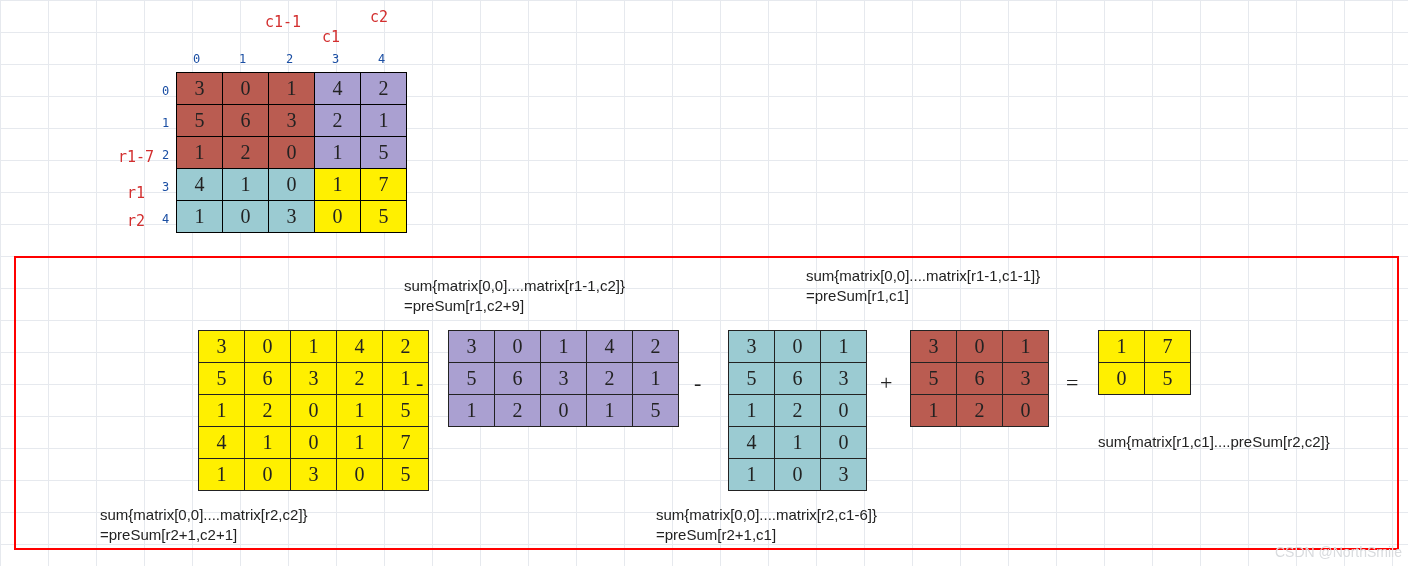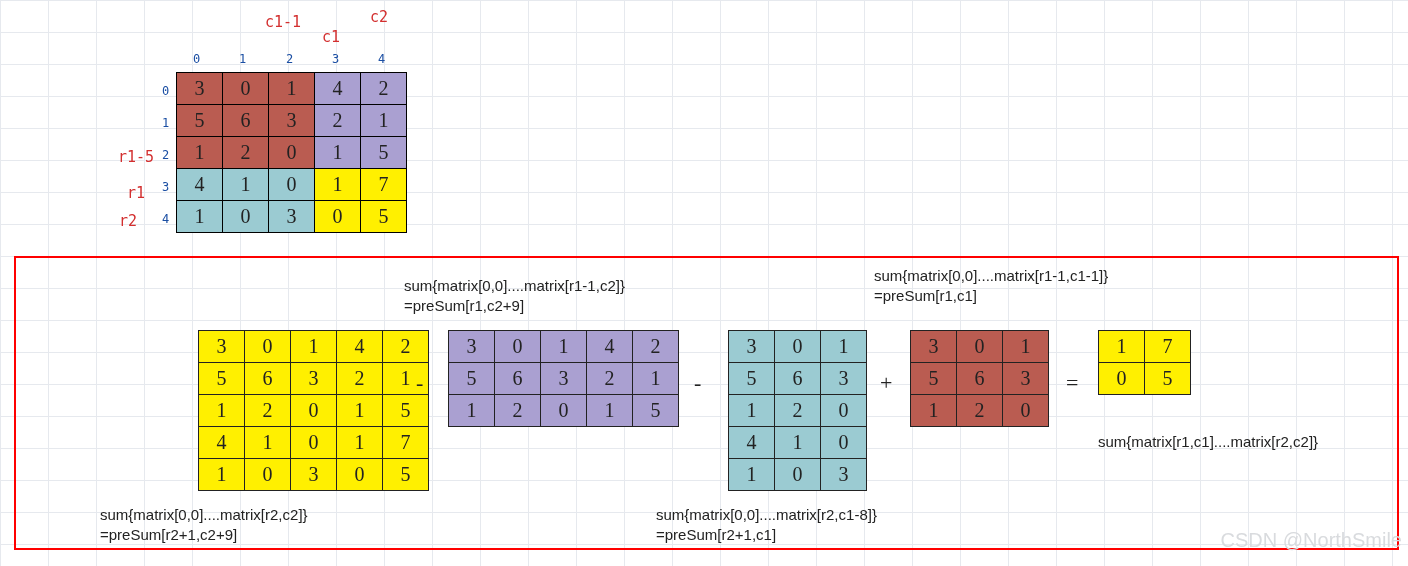--- a/index.html
+++ b/index.html
@@ -46,38 +46,38 @@
   table.m td.teal{background:var(--teal)}
   table.m td.yellow{background:var(--yellow)}
   table.m.outer td{border:1.5px solid #000}
 
   .op{font-size:22px;font-family:"Times New Roman",serif}
 
   .expl{font-size:15px;line-height:1.3}
 
   .redbox{position:absolute;border:2px solid #ff0000;background:transparent;pointer-events:none}
 
-  .wm{position:absolute;right:6px;bottom:14px;color:var(--watermark);font-size:20px}
+  .wm{position:absolute;right:6px;bottom:6px;color:var(--watermark);font-size:14px}
 </style>
 </head>
 <body>
 
 <span class="abs lbl-red" style="left:265px;top:13px">c1-1</span>
 <span class="abs lbl-red" style="left:322px;top:28px">c1</span>
 <span class="abs lbl-red" style="left:370px;top:8px">c2</span>
 
 <span class="abs lbl-blue" style="left:193px;top:52px">0</span>
 <span class="abs lbl-blue" style="left:239px;top:52px">1</span>
 <span class="abs lbl-blue" style="left:286px;top:52px">2</span>
 <span class="abs lbl-blue" style="left:332px;top:52px">3</span>
 <span class="abs lbl-blue" style="left:378px;top:52px">4</span>
 
-<span class="abs lbl-red" style="left:118px;top:148px">r1-5</span>
+<span class="abs lbl-red" style="left:118px;top:148px">r1-7</span>
 <span class="abs lbl-red" style="left:127px;top:184px">r1</span>
-<span class="abs lbl-red" style="left:119px;top:212px">r2</span>
+<span class="abs lbl-red" style="left:127px;top:212px">r2</span>
 
 <span class="abs lbl-blue" style="left:162px;top:84px">0</span>
 <span class="abs lbl-blue" style="left:162px;top:116px">1</span>
 <span class="abs lbl-blue" style="left:162px;top:148px">2</span>
 <span class="abs lbl-blue" style="left:162px;top:180px">3</span>
 <span class="abs lbl-blue" style="left:162px;top:212px">4</span>
 
 <table class="m outer abs" style="left:176px;top:72px">
 <tbody>
       <tr>
@@ -153,21 +153,21 @@
 <tr>
   <td class="yellow">1</td>
   <td class="yellow">0</td>
   <td class="yellow">3</td>
   <td class="yellow">0</td>
   <td class="yellow">5</td>
 </tr>
 </tbody>
   </table>
 <div class="abs expl" style="left:100px;top:505px;white-space:pre-line">sum{matrix[0,0]....matrix[r2,c2]}
-=preSum[r2+1,c2+9]</div>
+=preSum[r2+1,c2+1]</div>
 
 <span class="abs op" style="left:416px;top:370px">-</span>
 
 <div class="abs expl" style="left:404px;top:276px;white-space:pre-line">sum{matrix[0,0]....matrix[r1-1,c2]}
 =preSum[r1,c2+9]</div>
 <table class="m abs" style="left:448px;top:330px">
 <tbody>
       <tr>
   <td class="purple">3</td>
   <td class="purple">0</td>
@@ -216,26 +216,26 @@
   <td class="teal">1</td>
   <td class="teal">0</td>
 </tr>
 <tr>
   <td class="teal">1</td>
   <td class="teal">0</td>
   <td class="teal">3</td>
 </tr>
 </tbody>
   </table>
-<div class="abs expl" style="left:656px;top:505px;white-space:pre-line">sum{matrix[0,0]....matrix[r2,c1-8]}
+<div class="abs expl" style="left:656px;top:505px;white-space:pre-line">sum{matrix[0,0]....matrix[r2,c1-6]}
 =preSum[r2+1,c1]</div>
 
 <span class="abs op" style="left:880px;top:370px">+</span>
 
-<div class="abs expl" style="left:874px;top:266px;white-space:pre-line">sum{matrix[0,0]....matrix[r1-1,c1-1]}
+<div class="abs expl" style="left:806px;top:266px;white-space:pre-line">sum{matrix[0,0]....matrix[r1-1,c1-1]}
 =preSum[r1,c1]</div>
 <table class="m abs" style="left:910px;top:330px">
 <tbody>
       <tr>
   <td class="brown">3</td>
   <td class="brown">0</td>
   <td class="brown">1</td>
 </tr>
 <tr>
   <td class="brown">5</td>
@@ -257,15 +257,15 @@
       <tr>
   <td class="yellow">1</td>
   <td class="yellow">7</td>
 </tr>
 <tr>
   <td class="yellow">0</td>
   <td class="yellow">5</td>
 </tr>
 </tbody>
   </table>
-<div class="abs expl" style="left:1098px;top:432px">sum{matrix[r1,c1]....matrix[r2,c2]}</div>
+<div class="abs expl" style="left:1098px;top:432px">sum{matrix[r1,c1]....preSum[r2,c2]}</div>
 
 <div class="wm">CSDN @NorthSmile</div>
 
 </body></html>

